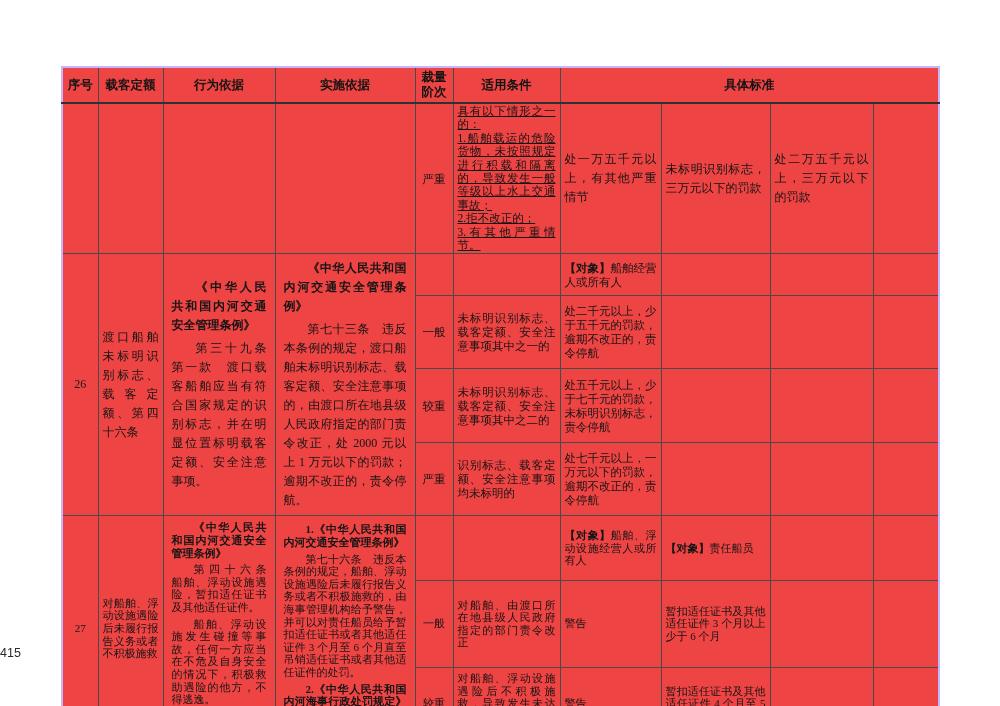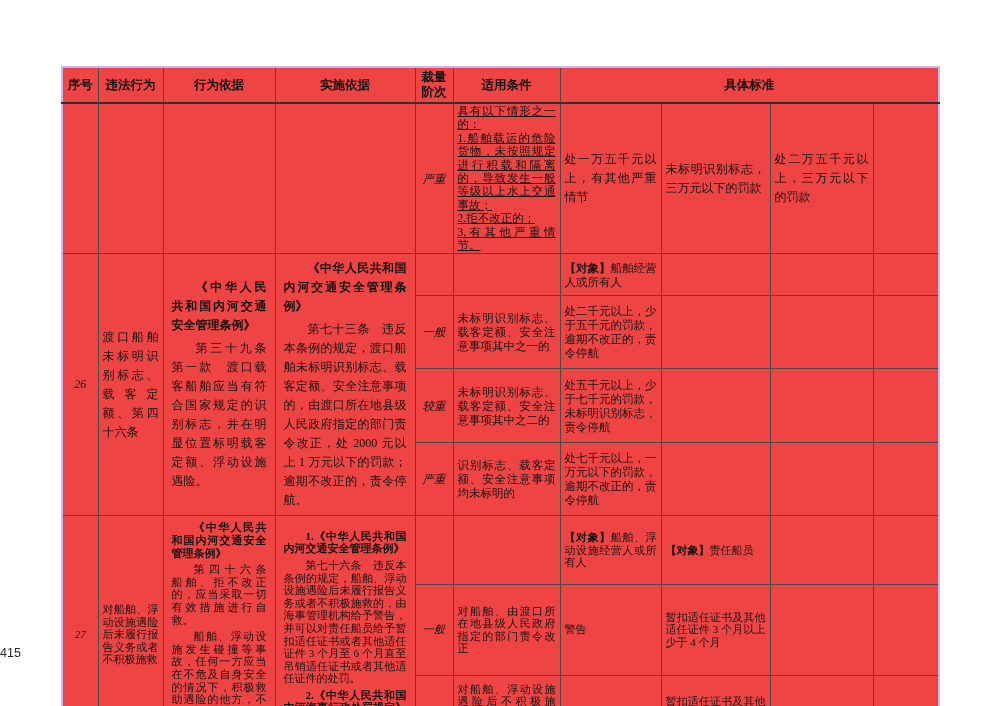--- a/index.html
+++ b/index.html
@@ -25,21 +25,21 @@
   tr.head th{
     border-bottom:2px solid #303030;
     font-weight:bold;text-align:center;
     font-size:12.5px;line-height:15px;padding:2px 2px;
   }
   
   .loose{font-size:12px;line-height:19px;}
   .med{font-size:11.5px;line-height:14px;}
   .cond-cont{font-size:11.5px;line-height:13.4px;}
   .tight{font-size:11px;line-height:12.6px;}
-  .center{text-align:center;font-style:italic;}
+  .center{text-align:center;}
   .just{text-align:justify;}
   .prewrap{white-space:pre-line;text-decoration:underline;}
   p{margin:4px;text-indent:2em;text-align:justify;}
   .b{font-weight:bold;}
   .pageno{
     position:absolute;left:0;top:646px;width:1000px;
     text-align:left;font-size:12.5px;color:#2a2a2a;
     font-family:"Liberation Sans","DejaVu Sans",sans-serif;
   }
 </style>
@@ -58,21 +58,21 @@
         <col style="width:107px">
         <col style="width:101px">
         <col style="width:109px">
       <col style="width:103px">
         <col style="width:66px">
     </colgroup>
 
     <tbody>
         <tr class="head" style="height:34px">
       <th>序号</th>
-      <th>违法行为</th>
+      <th>载客定额</th>
       <th>行为依据</th>
       <th>实施依据</th>
       <th>裁量阶次</th>
       <th>适用条件</th>
       <th colspan="4">具体标准</th>
     </tr>
 
     <tr style="height:123px">
       <td></td>
       <td></td>
@@ -87,21 +87,21 @@
       <td class="loose just">未标明识别标志，三万元以下的罚款</td>
       <td class="loose just">处二万五千元以上，三万元以下的罚款</td>
       <td></td>
     </tr>
 
     <tr style="height:33px">
       <td rowspan="4" class="loose center">26</td>
       <td rowspan="4" class="loose just">渡口船舶未标明识别标志、载客定额、第四十六条</td>
       <td rowspan="4" class="loose">
         <p class="b">《中华人民共和国内河交通安全管理条例》</p>
-        <p>第三十九条第一款　渡口载客船舶应当有符合国家规定的识别标志，并在明显位置标明载客定额、浮动设施遇险。</p>
+        <p>第三十九条第一款　渡口载客船舶应当有符合国家规定的识别标志，并在明显位置标明载客定额、安全注意事项。</p>
       </td>
       <td rowspan="4" class="loose">
         <p class="b">《中华人民共和国内河交通安全管理条例》</p>
         <p>第七十三条　违反本条例的规定，渡口船舶未标明识别标志、载客定额、安全注意事项的，由渡口所在地县级人民政府指定的部门责令改正，处 2000 元以上 1 万元以下的罚款；逾期不改正的，责令停航。</p>
       </td>
       <td></td>
       <td></td>
       <td class="med just"><span class="b">【对象】</span><span>船舶经营人或所有人</span></td>
       <td></td>
       <td></td>
@@ -133,42 +133,42 @@
       <td></td>
       <td></td>
       <td></td>
     </tr>
 
     <tr style="height:58px">
       <td rowspan="3" class="tight center">27</td>
       <td rowspan="3" class="tight just">对船舶、浮动设施遇险后未履行报告义务或者不积极施救</td>
       <td rowspan="3" class="tight">
         <p class="b">《中华人民共和国内河交通安全管理条例》</p>
-        <p>第四十六条　船舶、拒不改正的，应当采取一切有效措施进行自救。</p>
+        <p>第四十六条　船舶、浮动设施遇险，暂扣适任证书及其他适任证件。</p>
         <p>船舶、浮动设施发生碰撞等事故，任何一方应当在不危及自身安全的情况下，积极救助遇险的他方，不得逃逸。</p>
         <p>船舶、逾期不改正的</p>
       </td>
       <td rowspan="3" class="tight">
         <p class="b">1.《中华人民共和国内河交通安全管理条例》</p>
         <p>第七十六条　违反本条例的规定，船舶、浮动设施遇险后未履行报告义务或者不积极施救的，由海事管理机构给予警告，并可以对责任船员给予暂扣适任证书或者其他适任证件 3 个月至 6 个月直至吊销适任证书或者其他适任证件的处罚。</p>
         <p class="b">2.《中华人民共和国内河海事行政处罚规定》(交通运输部令 2022 年第 28 号)</p>
       </td>
       <td></td>
       <td></td>
       <td class="tight just"><span class="b">【对象】</span><span>船舶、浮动设施经营人或所有人</span></td>
       <td class="tight just"><span class="b">【对象】</span><span>责任船员</span></td>
       <td></td>
       <td></td>
     </tr>
 
     <tr style="height:78px">
       <td class="tight center">一般</td>
       <td class="tight just">对船舶、由渡口所在地县级人民政府指定的部门责令改正</td>
       <td class="tight">警告</td>
-      <td class="tight just">暂扣适任证书及其他适任证件 3 个月以上少于 4 个月</td>
+      <td class="tight just">暂扣适任证书及其他适任证件 3 个月以上少于 6 个月</td>
       <td></td>
       <td></td>
     </tr>
 
     <tr style="height:66px">
       <td class="tight center">较重</td>
       <td class="tight just">对船舶、浮动设施遇险后不积极施救，导致发生未达到一般等级水上交通事故</td>
       <td class="tight">警告</td>
       <td class="tight just">暂扣适任证书及其他适任证件 4 个月至 5 个月</td>
       <td></td>

